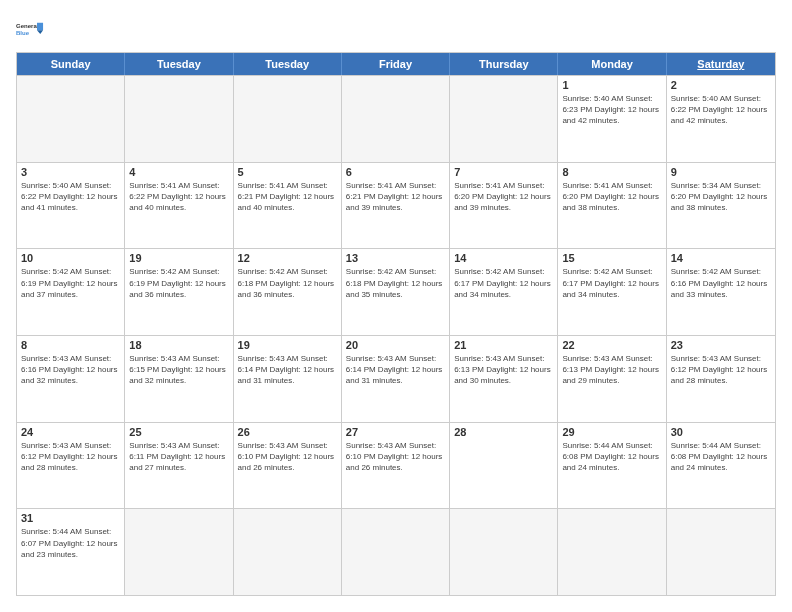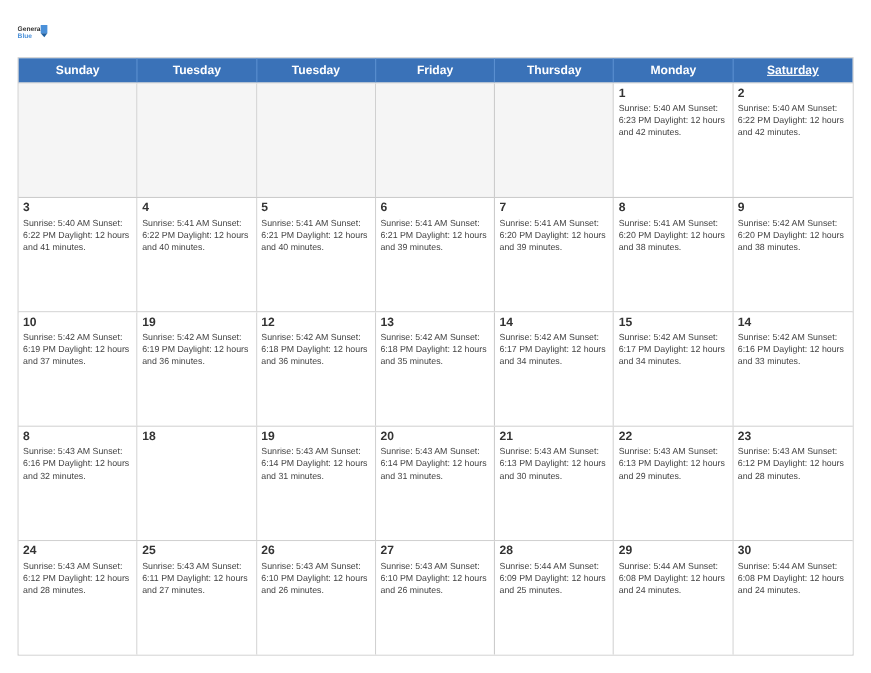--- a/index.html
+++ b/index.html
@@ -183,21 +183,21 @@
 Daylight: 12 hours and 39 minutes.</div>
           </div>
           <div class="cal-cell">
             <span class="day-num">8</span>
             <div class="day-info">Sunrise: 5:41 AM
 Sunset: 6:20 PM
 Daylight: 12 hours and 38 minutes.</div>
           </div>
           <div class="cal-cell">
             <span class="day-num">9</span>
-            <div class="day-info">Sunrise: 5:42 AM
+            <div class="day-info">Sunrise: 5:34 AM
 Sunset: 6:20 PM
 Daylight: 12 hours and 38 minutes.</div>
           </div>
         </div>
         <div class="cal-row">
           <div class="cal-cell">
             <span class="day-num">10</span>
             <div class="day-info">Sunrise: 5:42 AM
 Sunset: 6:19 PM
 Daylight: 12 hours and 37 minutes.</div>
@@ -241,20 +241,23 @@
         </div>
         <div class="cal-row">
           <div class="cal-cell">
             <span class="day-num">8</span>
             <div class="day-info">Sunrise: 5:43 AM
 Sunset: 6:16 PM
 Daylight: 12 hours and 32 minutes.</div>
           </div>
           <div class="cal-cell">
             <span class="day-num">18</span>
+            <div class="day-info">Sunrise: 5:43 AM
+Sunset: 6:15 PM
+Daylight: 12 hours and 32 minutes.</div>
           </div>
           <div class="cal-cell">
             <span class="day-num">19</span>
             <div class="day-info">Sunrise: 5:43 AM
 Sunset: 6:14 PM
 Daylight: 12 hours and 31 minutes.</div>
           </div>
           <div class="cal-cell">
             <span class="day-num">20</span>
             <div class="day-info">Sunrise: 5:43 AM
@@ -300,32 +303,43 @@
 Daylight: 12 hours and 26 minutes.</div>
           </div>
           <div class="cal-cell">
             <span class="day-num">27</span>
             <div class="day-info">Sunrise: 5:43 AM
 Sunset: 6:10 PM
 Daylight: 12 hours and 26 minutes.</div>
           </div>
           <div class="cal-cell">
             <span class="day-num">28</span>
-            <div class="day-info">Sunrise: 5:44 AM
-Sunset: 6:09 PM
-Daylight: 12 hours and 25 minutes.</div>
           </div>
           <div class="cal-cell">
             <span class="day-num">29</span>
             <div class="day-info">Sunrise: 5:44 AM
 Sunset: 6:08 PM
 Daylight: 12 hours and 24 minutes.</div>
           </div>
           <div class="cal-cell">
             <span class="day-num">30</span>
             <div class="day-info">Sunrise: 5:44 AM
 Sunset: 6:08 PM
 Daylight: 12 hours and 24 minutes.</div>
           </div>
+        </div>
+        <div class="cal-row last-row">
+          <div class="cal-cell">
+            <span class="day-num">31</span>
+            <div class="day-info">Sunrise: 5:44 AM
+Sunset: 6:07 PM
+Daylight: 12 hours and 23 minutes.</div>
+          </div>
+          <div class="cal-cell empty"></div>
+          <div class="cal-cell empty"></div>
+          <div class="cal-cell empty"></div>
+          <div class="cal-cell empty"></div>
+          <div class="cal-cell empty"></div>
+          <div class="cal-cell empty"></div>
         </div>
       </div>
   </div>
 </div>
 
 </body></html>

